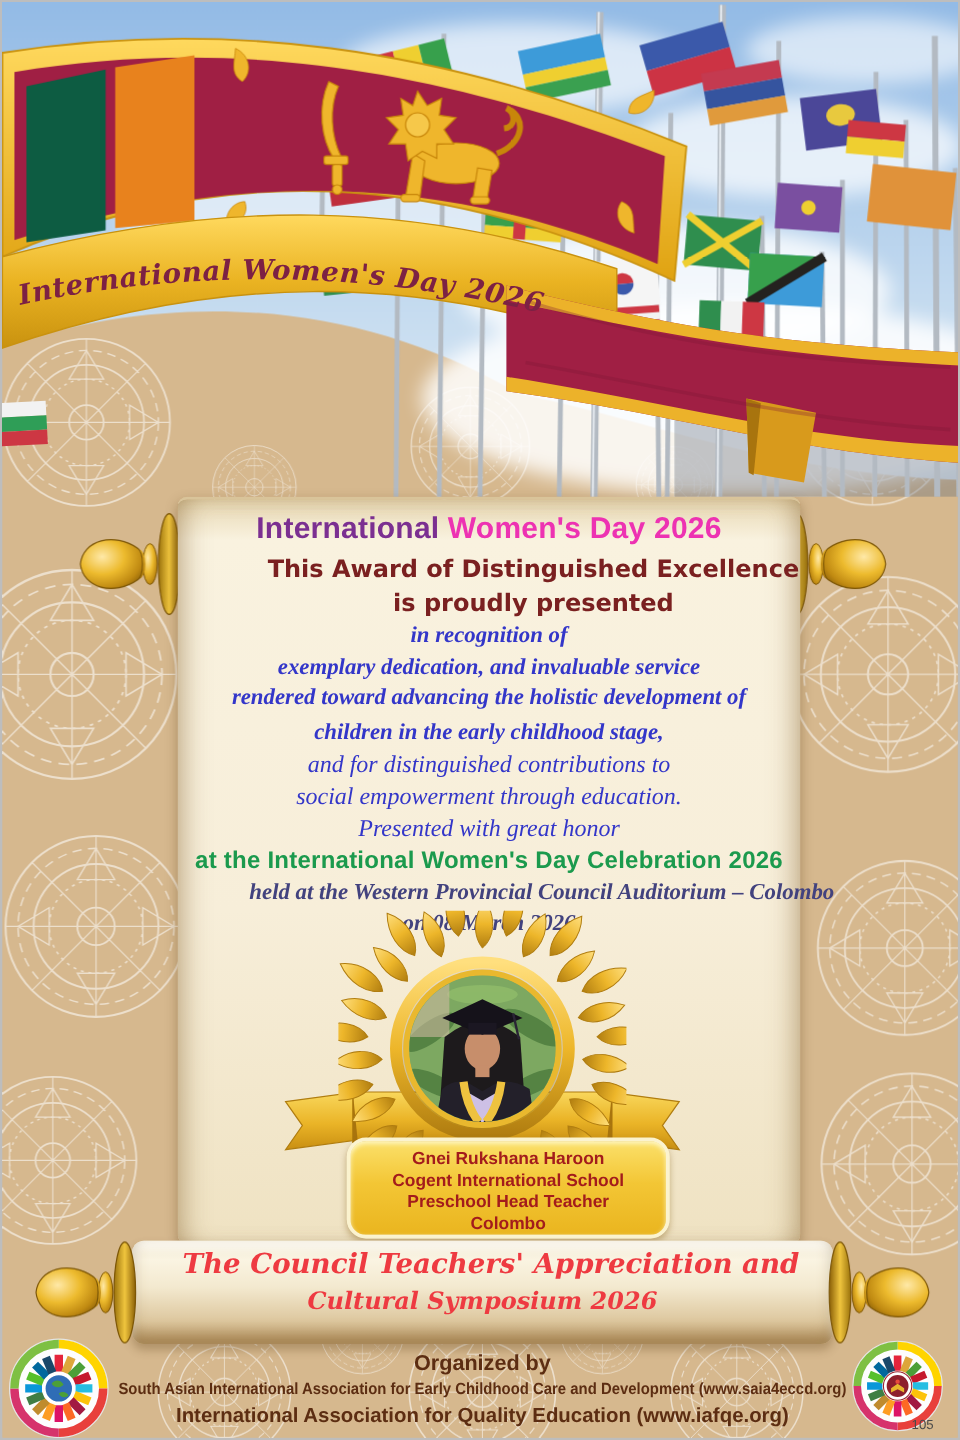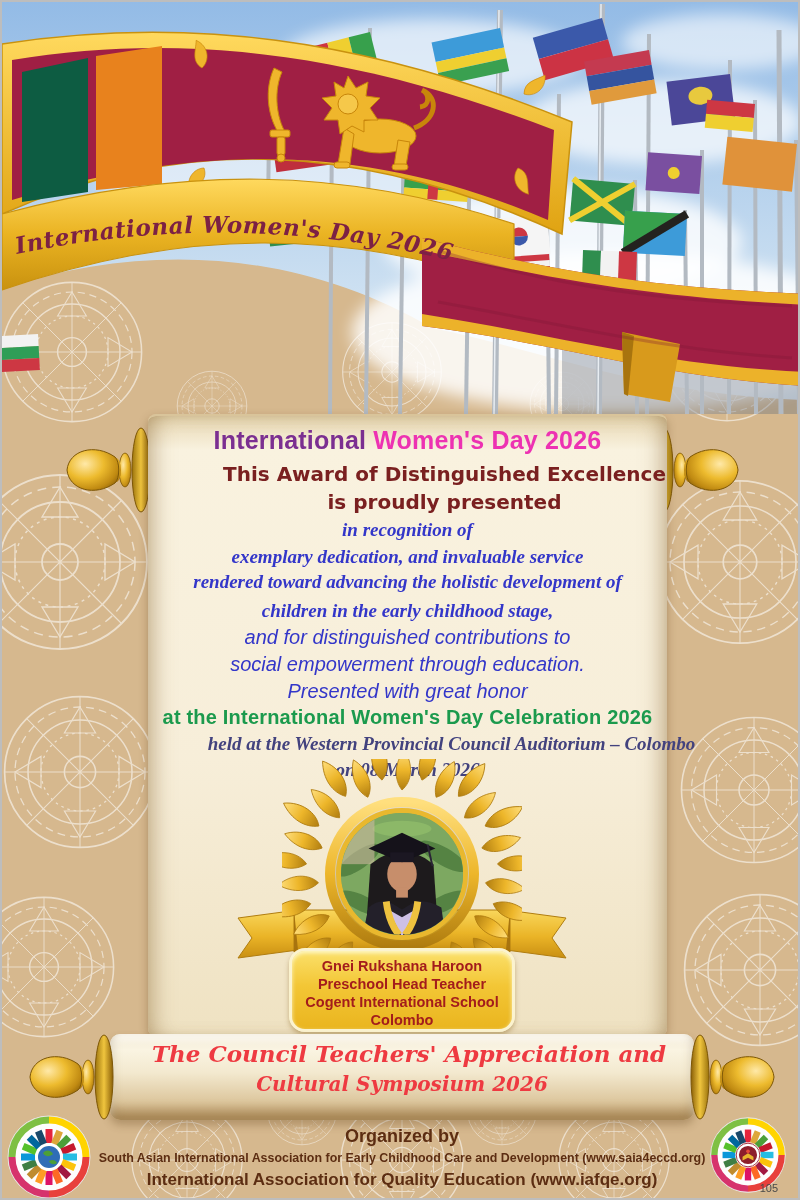--- a/index.html
+++ b/index.html
@@ -11,40 +11,40 @@
   .abs{position:absolute;}
   svg{display:block;}
   .line{position:absolute;left:146px;width:519px;text-align:center;white-space:nowrap;}
   .title{top:424px;font-size:25px;font-weight:bold;letter-spacing:.2px;}
   .title .t1{color:#7b2f91;margin-right:7px;}
   .title .t2{color:#ed32b2;}
   .award{color:#7a2020;font-size:20px;font-weight:700;font-family:"DejaVu Sans",sans-serif;padding-left:37px;}
   .aw1{top:460px;}.aw2{top:488px;}
   .blue{color:#3336c9;font-size:19px;font-style:italic;font-weight:600;font-family:"Liberation Serif",serif;}
   .b0{top:517px;}.b1{top:544px;}.b2{top:545px;margin-top:24px;}.b3{top:598px;}
-  .cursive{color:#3336c9;font-size:20px;font-style:italic;font-family:Liberation Sans, sans-serif;text-align:center;}
+  .cursive{color:#3336c9;font-size:20px;font-style:italic;font-family:Liberation Serif, serif;text-align:center;}
   .c0{top:624px;}.c1{top:651px;}.c2{top:678px;}
   .green{top:704px;color:#1b9a4d;font-size:20px;font-weight:bold;letter-spacing:.2px;}
   .navy{color:#42427e;font-size:19px;font-style:italic;font-weight:600;font-family:"Liberation Serif",serif;}
   .venue{top:731px;padding-left:44px;}.date{top:757px;}
   .parchment{
     top:412px;left:146px;width:519px;height:622px;border-radius:8px 8px 10px 10px;
     background:linear-gradient(180deg,#e7d7b2 0px,#f9f2df 34px,#f7eed9 55%,#efe2c2 100%);
     box-shadow:inset 14px 0 22px -10px rgba(140,105,55,.55),
                inset -14px 0 22px -10px rgba(140,105,55,.55),
                0 4px 10px rgba(90,60,20,.35);
     border-top:2px solid #d9c49a;
   }
   .photo-circle{
     top:806px;left:334px;width:122px;height:122px;border-radius:50%;
     border:5px solid #e9b82e;overflow:hidden;background:#7da861;
     box-shadow:0 2px 6px rgba(100,70,10,.5);
   }
   .name-box{
-    top:946px;left:287px;width:226px;height:84px;border-radius:16px;
+    top:946px;left:287px;width:269px;height:84px;border-radius:16px;
     border:3px solid #fbf3cf;box-sizing:border-box;
     background:linear-gradient(180deg,#fbe06a 0%,#f3c635 45%,#eab51f 100%);
     box-shadow:0 3px 5px rgba(120,80,0,.35), inset 0 2px 4px rgba(255,255,230,.8);
     text-align:center;padding-top:6px;
   }
   .name-box p{margin:0;line-height:18px;font-size:14.5px;font-weight:bold;color:#a31c1c;}
   .bottom-scroll{
     top:1032px;left:108px;width:584px;height:86px;border-radius:10px;
     background:linear-gradient(180deg,#efe3c6 0%,#faf4e2 18%,#f3e9cf 45%,#ddc79e 78%,#c3a272 96%);
     box-shadow:inset 0 -8px 12px rgba(120,90,40,.4), inset 0 8px 8px rgba(255,255,255,.7),
@@ -415,22 +415,22 @@
       <use href="#lf" transform="rotate(-60) translate(0,-96) scale(1.05)"></use>
       <use href="#lf" transform="rotate(-84) translate(0,-96) scale(1.05)"></use>
       <use href="#lf" transform="rotate(-108) translate(0,-96) scale(1.05)"></use>
       <use href="#lf" transform="rotate(-132) translate(0,-96) scale(1.05)"></use>
       <use href="#lf" transform="rotate(-156) translate(0,-96) scale(1.05)"></use>
     </g>
   </svg>
 
   <div class="abs name-box">
     <p>Gnei Rukshana Haroon</p>
+    <p>Cogent International School</p>
     <p>Preschool Head Teacher</p>
-    <p>Cogent International School</p>
     <p>Colombo</p>
   </div>
 
   <div class="abs bottom-scroll"></div>
   <svg class="abs" style="left:18px;top:1030px;width:104px;height:90px" viewBox="0 0 104 90">
       <use href="#knobSym"></use>
     </svg>
   <svg class="abs" style="left:678px;top:1030px;width:104px;height:90px" viewBox="0 0 104 90">
       <use href="#knobSym" transform="translate(104,0) scale(-1,1)"></use>
     </svg>

